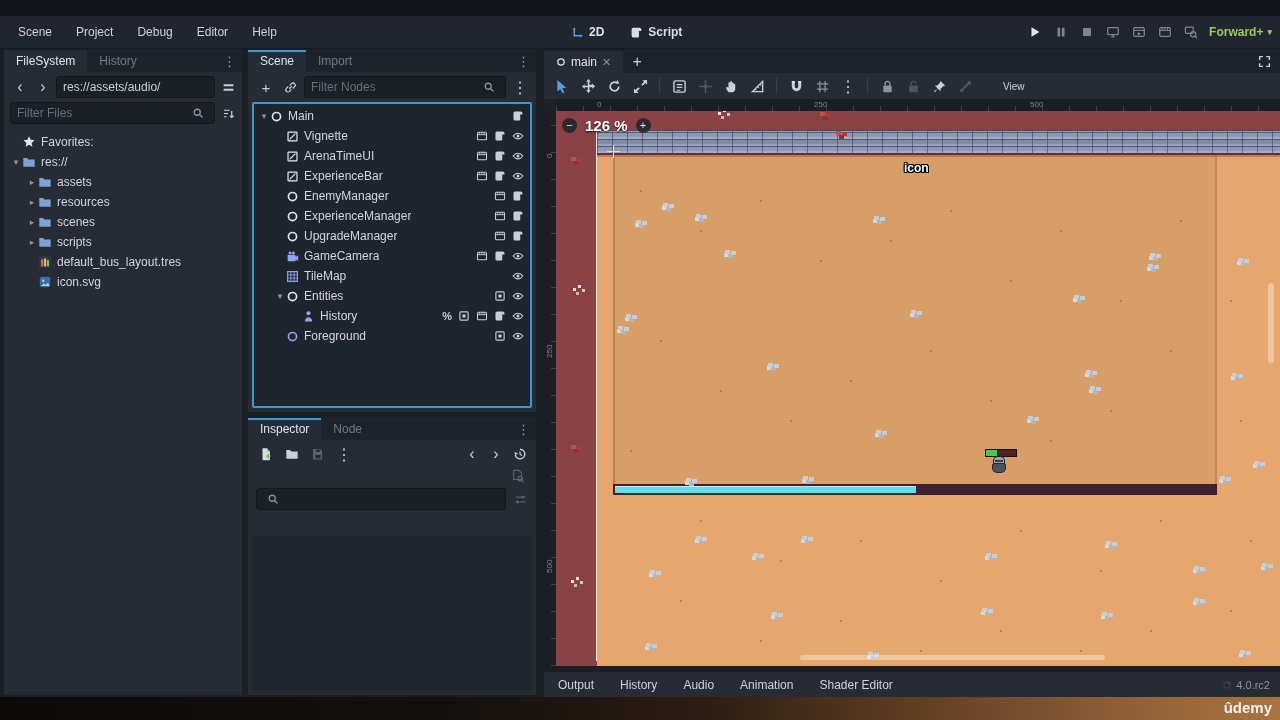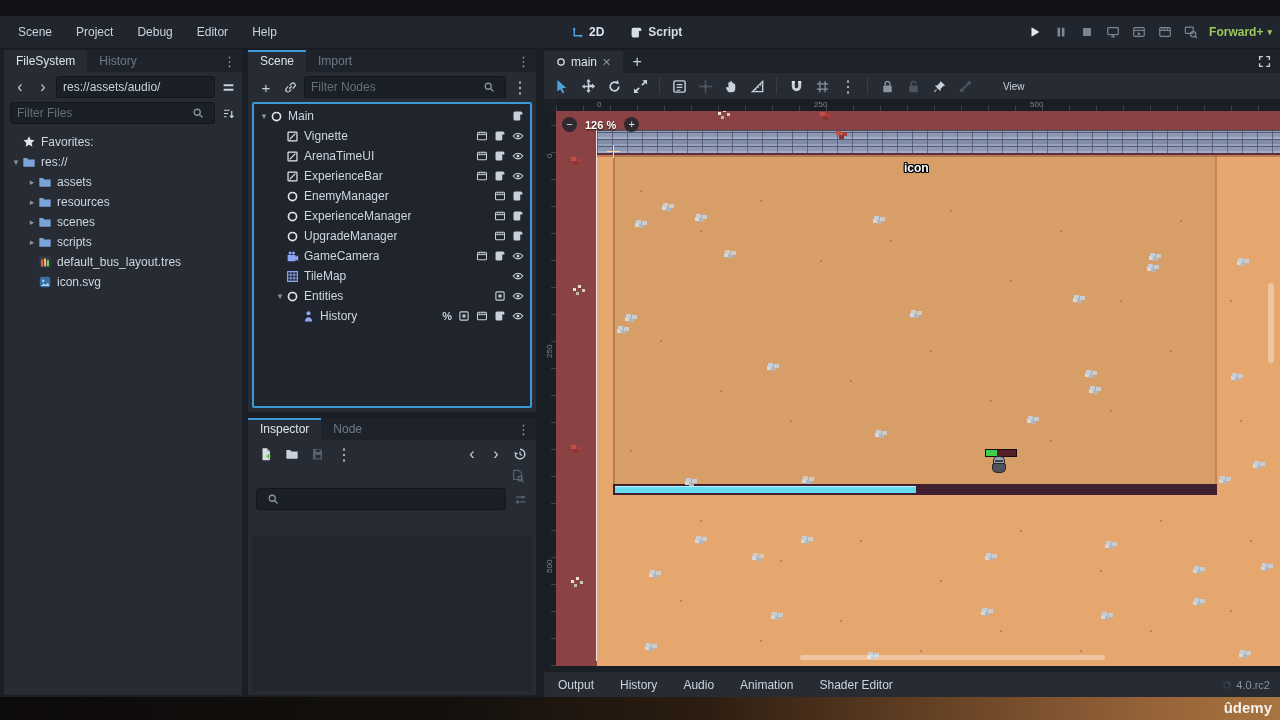--- a/index.html
+++ b/index.html
@@ -49,21 +49,21 @@
     border-top:1px solid #4a4a5e;box-shadow:0 2px 0 #5e2f3c,0 4px 0 rgba(160,90,70,.55);}
   .rock{position:absolute;width:5px;height:4px;}
   .rock.gray{background:#c7cdd3;box-shadow:6px 1px 0 #c7cdd3,3px 4px 0 #b0b6bd,-1px 3px 0 #d4d9de;}
   .rock.red{background:#c05048;box-shadow:6px 1px 0 #a83d3a,3px 4px 0 #8f322f;}
   .rock.wdot{width:3px;height:3px;background:#e6e2da;box-shadow:5px -3px 0 #e6e2da,9px 1px 0 #cfcbc4,3px 4px 0 #bfbbb4;}
   .speck{position:absolute;width:2px;height:2px;background:rgba(130,80,45,.4);}
   #test-label{font-size:12px;font-weight:bold;color:#fff;
     text-shadow:1px 0 #000,-1px 0 #000,0 1px #000,0 -1px #000,1px 1px #000,-1px -1px #000,1px -1px #000,-1px 1px #000;}
   .zoombtn{width:15px;height:15px;border-radius:50%;background:rgba(30,35,43,.85);color:#dfe5ec;
     display:flex;align-items:center;justify-content:center;font-size:11px;line-height:1;}
-  #zoom-label{font-size:11px;font-weight:bold;color:#fff;text-shadow:0 1px 2px rgba(0,0,0,.8);}
+  #zoom-label{font-size:15px;font-weight:bold;color:#fff;text-shadow:0 1px 2px rgba(0,0,0,.8);}
   .scrollbar{position:absolute;background:rgba(255,255,255,.35);border-radius:3px;}
   
   #bottombar{left:544px;top:672px;width:736px;height:25px;background:#262b34;display:flex;align-items:center;gap:26px;padding-left:14px;box-sizing:border-box;}
   .bb-item{font-size:12px;color:#ccd3dc;}
   #version{position:absolute;right:10px;top:672px;height:25px;display:flex;align-items:center;gap:4px;font-size:11px;color:#8a93a0;}
   #video-bottom{left:0;top:697px;width:1280px;height:23px;
     background:linear-gradient(90deg,#0d0b0a 0%,#13100d 35%,#2c1d11 55%,#6b4526 75%,#96633a 90%,#a8743f 100%);}
   #watermark{position:absolute;right:8px;top:699px;font-size:15px;font-weight:bold;color:#f5f2ee;}
 </style>
 </head>
@@ -581,20 +581,43 @@
             <span class="ic" style="width: 12px; height: 12px; color: rgb(200, 208, 218);">
               <svg viewBox="0 0 16 16" fill="currentColor">
                 <rect x="2" y="3" width="12" height="10" rx="1.3" fill="none" stroke="currentColor" stroke-width="1.4"></rect>
                 <path d="M2 6.2h12" stroke="currentColor" stroke-width="1.2"></path>
                 <path d="M4.8 3v3.2M7.8 3v3.2M10.8 3v3.2" stroke="currentColor" stroke-width="1"></path>
               </svg>
             </span>
             <span class="ic" style="width: 12px; height: 12px; color: rgb(200, 208, 218);">
               <svg viewBox="0 0 16 16" fill="currentColor">
                 <path d="M5 2h6.5A2.5 2.5 0 0 1 14 4.5V6h-3v6.5A1.5 1.5 0 0 1 9.5 14H4a2 2 0 0 1-2-2V4a2 2 0 0 1 2-2z"></path>
+              </svg>
+            </span>
+            <span class="ic" style="width: 12px; height: 12px; color: rgb(200, 208, 218);">
+              <svg viewBox="0 0 16 16" fill="currentColor">
+                <path d="M8 4.2C4.6 4.2 2.3 6.9 1.5 8c.8 1.1 3.1 3.8 6.5 3.8S13.7 9.1 14.5 8C13.7 6.9 11.4 4.2 8 4.2z" fill="none" stroke="currentColor" stroke-width="1.4"></path>
+                <circle cx="8" cy="8" r="2"></circle>
+              </svg>
+            </span>
+          </span>
+        </div>
+        <div class="treerow" style="padding-left: 18px;">
+          <span class="arrow"></span>
+          <span class="ic" style="width: 13px; height: 13px; color: rgb(141, 165, 243);">
+            <svg viewBox="0 0 16 16" fill="currentColor">
+              <circle cx="8" cy="8" r="5" fill="none" stroke="currentColor" stroke-width="2"></circle>
+            </svg>
+          </span>
+          <span class="lbl">Foreground</span>
+          <span class="badges">
+            <span class="ic" style="width: 12px; height: 12px; color: rgb(200, 208, 218);">
+              <svg viewBox="0 0 16 16" fill="currentColor">
+                <rect x="2.5" y="2.5" width="11" height="11" rx="1.5" fill="none" stroke="currentColor" stroke-width="1.5"></rect>
+                <rect x="6" y="6" width="4" height="4"></rect>
               </svg>
             </span>
             <span class="ic" style="width: 12px; height: 12px; color: rgb(200, 208, 218);">
               <svg viewBox="0 0 16 16" fill="currentColor">
                 <path d="M8 4.2C4.6 4.2 2.3 6.9 1.5 8c.8 1.1 3.1 3.8 6.5 3.8S13.7 9.1 14.5 8C13.7 6.9 11.4 4.2 8 4.2z" fill="none" stroke="currentColor" stroke-width="1.4"></path>
                 <circle cx="8" cy="8" r="2"></circle>
               </svg>
             </span>
           </span>
         </div>

